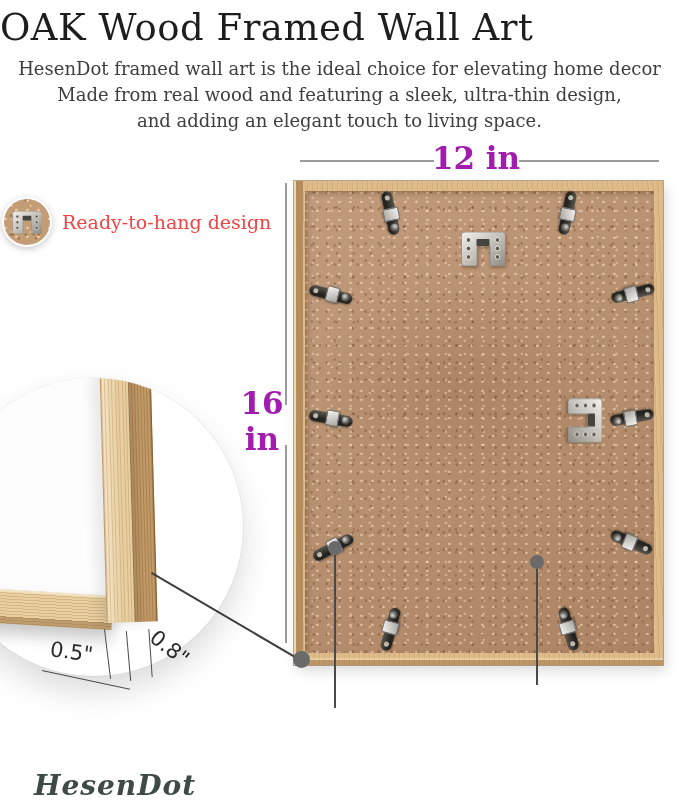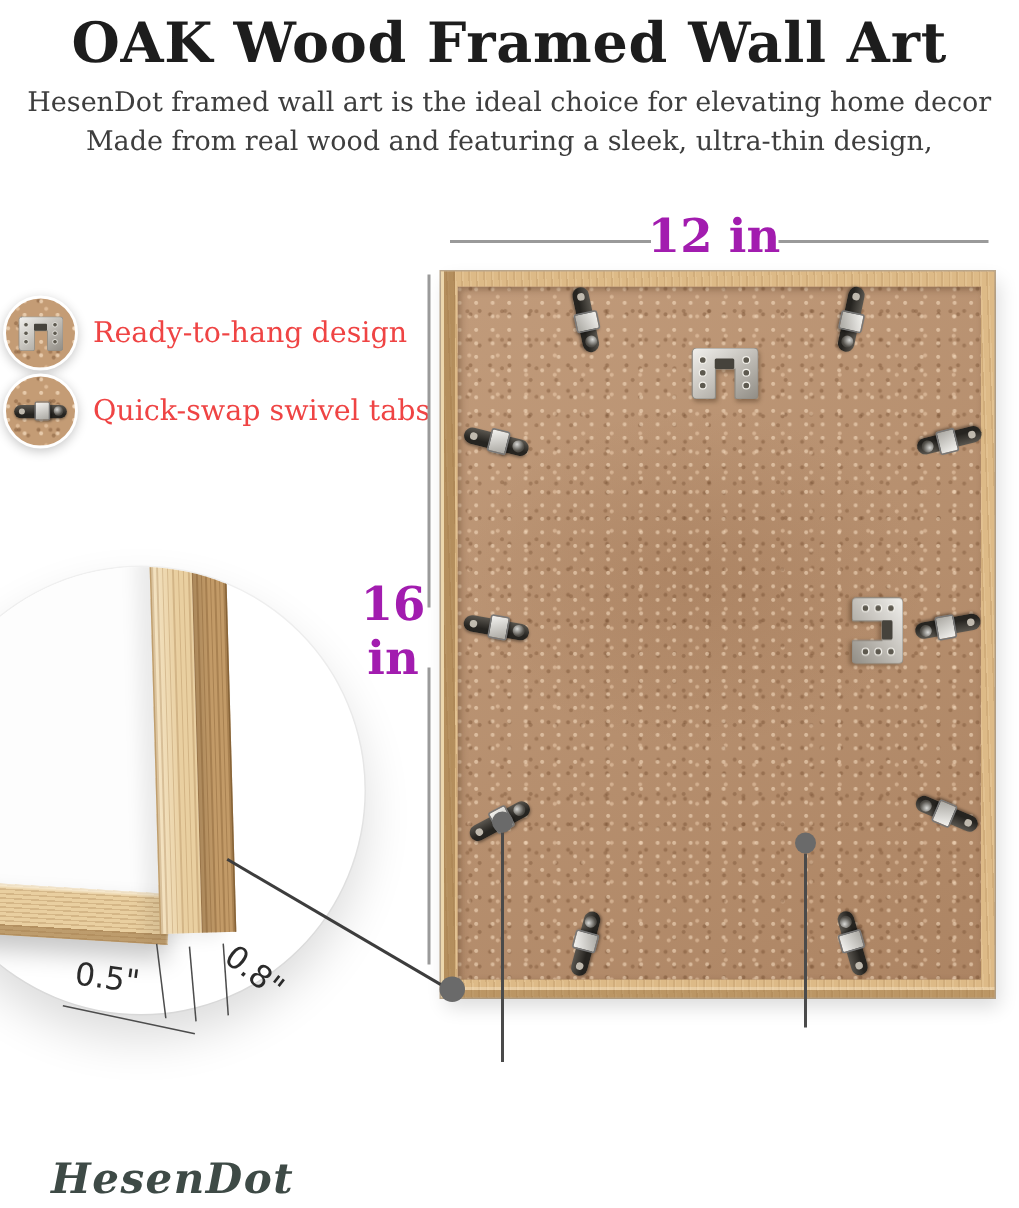--- a/index.html
+++ b/index.html
@@ -7,21 +7,21 @@
     --oak:#ddba87; --oak-light:#e9cfa0; --oak-side:#c29a67; --backboard:#b88f6d; --cork:#c49c75;
     --metal-dark:#2e2c28; --metal-light:#e4e2dd; --dim-line:#9a9a9a; --callout-line:#4a4a4a;
     --dot:#6a6a6a; --logo-text:#3e4a46;
   }
   *{margin:0;padding:0;box-sizing:border-box}
   html,body{background:#fff}
   .stage{position:relative;width:679px;height:805px;margin:0 auto;background:var(--background);
     overflow:hidden;font-family:"DejaVu Serif","Liberation Serif",serif;}
 
   
-  .title{position:absolute;left:0;right:0;top:6px;text-align:center;font-size:37px;font-weight:bold;
+  .title{position:absolute;left:0;right:0;top:6px;text-align:left;font-size:37px;font-weight:normal;
     color:var(--title-text);letter-spacing:.5px;}
   .subtitle{position:absolute;left:0;right:0;top:56px;text-align:center;font-size:18px;line-height:26px;
     color:var(--body-text);}
 
   
   .feature{position:absolute;left:2px;height:50px;display:flex;align-items:center;}
   .f1{top:197px}.f2{top:249px}.f3{top:302px}
   .fcircle{width:50px;height:50px;border-radius:50%;border:2px solid #fff;
     box-shadow:0 2px 7px rgba(0,0,0,.22);position:relative;overflow:hidden;flex:0 0 auto;
     display:flex;align-items:center;justify-content:center;}
@@ -128,47 +128,37 @@
     </linearGradient>
   </defs>
 </svg>
 
 <div class="stage">
 
   <div class="title">OAK Wood Framed Wall Art</div>
   <div class="subtitle">
     <div>HesenDot framed wall art is the ideal choice for elevating home decor</div>
     <div>Made from real wood and featuring a sleek, ultra-thin design,</div>
+    <div>and adding an elegant touch to living space.</div>
   </div>
 
   <div class="feature f1">
     <div class="fcircle speckle">
       <svg width="30" height="23" viewBox="0 0 45 34">
         <path d="M3,0 h39 a3,3 0 0 1 3,3 v28 a3,3 0 0 1 -3,3 h-11 a1.5,1.5 0 0 1 -1.5,-1.5 v-18.5 h-13 v18.5 a1.5,1.5 0 0 1 -1.5,1.5 h-11 a3,3 0 0 1 -3,-3 v-28 a3,3 0 0 1 3,-3 z" fill="url(#mg)" stroke="#8f8b83" stroke-width="0.8"></path>
         <rect x="16" y="7" width="13" height="7" rx="1" fill="#46433c"></rect>
         <circle cx="8" cy="8" r="2.3" fill="#5d594f" stroke="#f4f2ec" stroke-width="0.8"></circle>
         <circle cx="8" cy="16.5" r="2.3" fill="#5d594f" stroke="#f4f2ec" stroke-width="0.8"></circle>
         <circle cx="8" cy="25" r="2.3" fill="#5d594f" stroke="#f4f2ec" stroke-width="0.8"></circle>
         <circle cx="37" cy="8" r="2.3" fill="#5d594f" stroke="#f4f2ec" stroke-width="0.8"></circle>
         <circle cx="37" cy="16.5" r="2.3" fill="#5d594f" stroke="#f4f2ec" stroke-width="0.8"></circle>
         <circle cx="37" cy="25" r="2.3" fill="#5d594f" stroke="#f4f2ec" stroke-width="0.8"></circle>
       </svg>
     </div>
     <div class="flabel">Ready-to-hang design</div>
-  </div>
-  <div class="feature f2">
-    <div class="fcircle speckle">
-      <div class="turnbutton" style="position:relative;transform:scale(.8);">
-        <i class="tb-plate"></i>
-          <i class="tb-hole"></i>
-          <i class="tb-tab"></i>
-          <i class="tb-screw"></i>
-      </div>
-    </div>
-    <div class="flabel">Quick-swap swivel tabs</div>
   </div>
 
   <div class="hline" style="left:300px;top:160px;width:134px;"></div>
   <div class="dim-label w-label">12 in</div>
   <div class="hline" style="left:519px;top:160px;width:140px;"></div>
 
   <div class="vline" style="left:285px;top:183px;height:222px;"></div>
   <div class="dim-label h-label">16 in</div>
   <div class="vline" style="left:285px;top:445px;height:198px;"></div>
 

